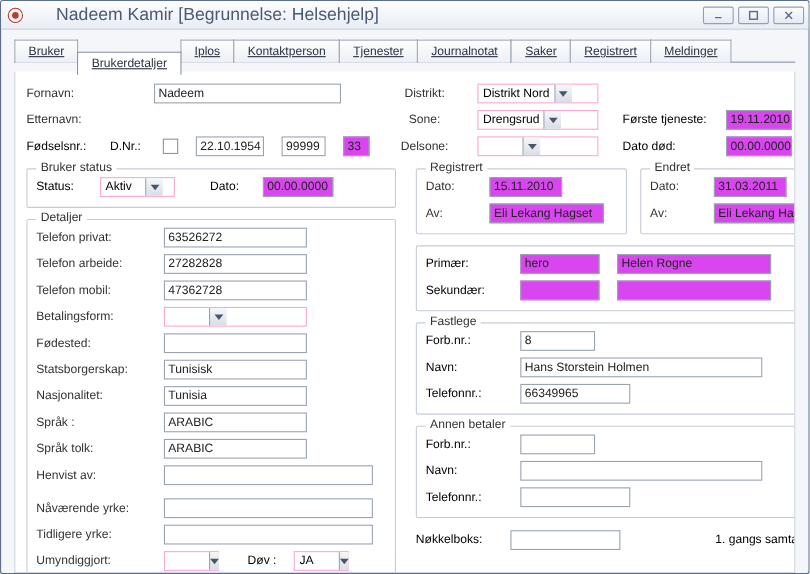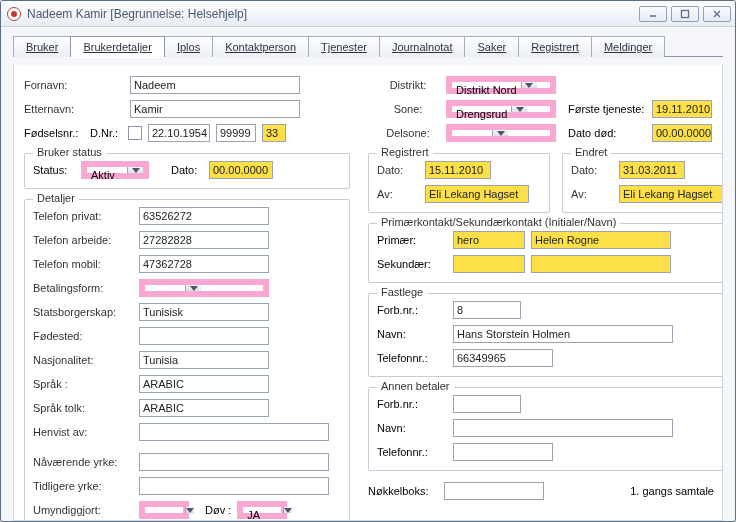--- a/index.html
+++ b/index.html
@@ -1,38 +1,38 @@
 <!DOCTYPE html>
 <html><head>
 <meta charset="utf-8">
 <style>
 * { box-sizing: border-box; margin: 0; padding: 0; font-family: "Segoe UI", Tahoma, sans-serif; font-size: 11px; }
 body { background: #e8ecf0; padding: 0; }
 .window { width: 736px; height: 522px; background: #f4f6f9; border: 1px solid #5a6e8c; border-radius: 3px; box-shadow: 0 2px 8px rgba(0,0,0,0.2); overflow: hidden; display: flex; flex-direction: column; }
 .titlebar { height: 26px; background: linear-gradient(#fdfdfe,#e8edf4); display: flex; align-items: center; padding: 0 4px 0 6px; border-bottom: 1px solid #c6cfdb; }
 .titlebar .app-icon { width: 14px; height: 14px; border-radius: 50%; background: #fff; border: 1px solid #c0392b; position: relative; margin-right: 6px; }
 .titlebar .app-icon::after { content:""; position:absolute; left:3px; top:3px; width:6px; height:6px; border-radius:50%; background:#c0392b; }
-.titlebar .title { color:#4a5a73; font-size:12px; }
+.titlebar .title { color:#4a5a73; font-size:16px;margin-left:24px; }
 .titlebar .ctrls { margin-left:auto; display:flex; gap:4px; }
 .titlebar .ctrl { width:28px; height:16px; border:1px solid #8fa0b8; border-radius:2px; background:linear-gradient(#fafbfd,#e6ebf2); display:flex; align-items:center; justify-content:center; color:#5a6e8c; cursor:pointer; }
 .titlebar .ctrl svg { width:10px; height:10px; stroke:#5a6e8c; stroke-width:1.3; fill:none; }
 .content { flex:1; padding: 8px 12px 10px 12px; overflow:hidden; }
 .tabs { display:flex; border-bottom:1px solid #8b95a6; margin-bottom:8px; }
 .tab { padding:4px 12px; border:1px solid #a5aebb; border-bottom:none; background:linear-gradient(#fdfdfe,#eceff4); margin-right:-1px; position:relative; top:1px; color:#2b3442; cursor:pointer;text-decoration:underline; }
-.tab.active { background:#fff; font-weight:400; border-color:#8b95a6; z-index:2; top:1px; }
+.tab.active { background:#fff; font-weight:400; border-color:#8b95a6; z-index:2; top:12px; }
 .tab.active::after { content:""; position:absolute; left:0; right:0; bottom:-1px; height:1px; background:#fff; }
 .tabbody { background:#fff; border:1px solid #d0d6df; border-top:none; padding:10px 10px 8px 10px; height:456px; overflow:hidden; }
 .cols { display:flex; gap:18px; }
 .col { flex:1; display:flex; flex-direction:column; }
-.row { display:flex; align-items:center; margin-bottom:4px; min-height:20px; gap:6px; }
+.row { display:flex; align-items:center; margin-bottom:4px; min-height:20px; gap:16px; }
 .row .lbl { width:100px; color:#333; }
 .row.compact .lbl { width:64px;text-align:center; }
 .field { height:18px; border:1px solid #9aa4b1; background:#fff; padding:0 3px; line-height:16px; color:#222; }
-.field.ro { background:#fde047; }
-.select { display:inline-flex; align-items:flex-start; border:6px solid #f9a8d4; height:18px; background:#fff; }
+.field.ro { background:#d946ef; }
+.select { display:inline-flex; align-items:center; border:1px solid #f9a8d4; height:18px; background:#fff; }
 .select .sval { padding:0 4px; line-height:16px; min-width:40px; }
 .select .dd { width:16px; height:100%; border-left:1px solid #9aa4b1; background:linear-gradient(#f5f7fa,#d9dee6); display:flex; align-items:center; justify-content:center; }
 .checkbox { width:14px; height:14px; border:1px solid #8b95a6; background:#fff; }
 .grp { border:1px solid #c6ccd6; border-radius:2px; padding:6px 20px 4px 8px; position:relative; margin-top:10px; }
 .grp .gt { position:absolute; top:-8px; left:8px; background:#fff; padding:0 4px; color:#333; }
 .grp.first { margin-top:6px; }
 .twogrp { display:flex; gap:12px; margin-top:6px; }
 .twogrp .grp { flex:1; margin-top:0; }
 .smalllbl { width:42px; color:#333; display:inline-block; }
 .caret { width:0; height:0; border-left:4px solid transparent; border-right:4px solid transparent; border-top:5px solid #4a5568; }
@@ -79,21 +79,20 @@
     <div class="tabbody">
 
       <div style="display:flex; gap:18px;">
         <div style="flex:1;">
           <div class="row">
               <span class="lbl">Fornavn:</span>
               <span class="field" style="width:170px">Nadeem</span>
             </div>
           <div class="row">
               <span class="lbl">Etternavn:</span>
-              <span class="field" style="width:170px">Kamir</span>
             </div>
           <div class="row">
             <span style="width:60px">Fødselsnr.:</span>
             <span style="width:32px">D.Nr.:</span>
             <span class="checkbox"></span>
             <span class="field" style="width:62px">22.10.1954</span>
             <span class="field" style="width:40px">99999</span>
             <span class="field ro" style="width:24px">33</span>
           </div>
         </div>
@@ -166,26 +165,26 @@
             <div class="row">
                 <span class="lbl">Betalingsform:</span>
                 <span class="select" style="width:130px">
                   <span class="sval"></span>
                   <span class="dd">
                     <span class="caret"></span>
                   </span>
                 </span>
               </div>
             <div class="row">
+                <span class="lbl">Fødested:</span>
+                <span class="field" style="width:130px"></span>
+              </div>
+            <div class="row">
                 <span class="lbl">Statsborgerskap:</span>
                 <span class="field" style="width:130px">Tunisisk</span>
-              </div>
-            <div class="row">
-                <span class="lbl">Fødested:</span>
-                <span class="field" style="width:130px"></span>
               </div>
             <div class="row">
                 <span class="lbl">Nasjonalitet:</span>
                 <span class="field" style="width:130px">Tunisia</span>
               </div>
             <div class="row">
                 <span class="lbl">Språk :</span>
                 <span class="field" style="width:130px">ARABIC</span>
               </div>
             <div class="row">
@@ -244,21 +243,20 @@
                   <span class="field ro" style="width:66px">31.03.2011</span>
                 </div>
               <div class="row">
                   <span class="smalllbl">Av:</span>
                   <span class="field ro" style="width:104px">Eli Lekang Hagset</span>
                 </div>
             </div>
           </div>
 
           <div class="grp">
-            <span class="gt">Primærkontakt/Sekundærkontakt (Initialer/Navn)</span>
             <div class="row">
                 <span class="lbl70" style="width:70px">Primær:</span>
               <span class="field ro" style="width:72px">hero</span>
               <span class="field ro" style="width:140px">Helen Rogne</span>
               </div>
             <div class="row">
                 <span style="width:70px">Sekundær:</span>
               <span class="field ro" style="width:72px"></span>
               <span class="field ro" style="width:140px"></span>
               </div>

